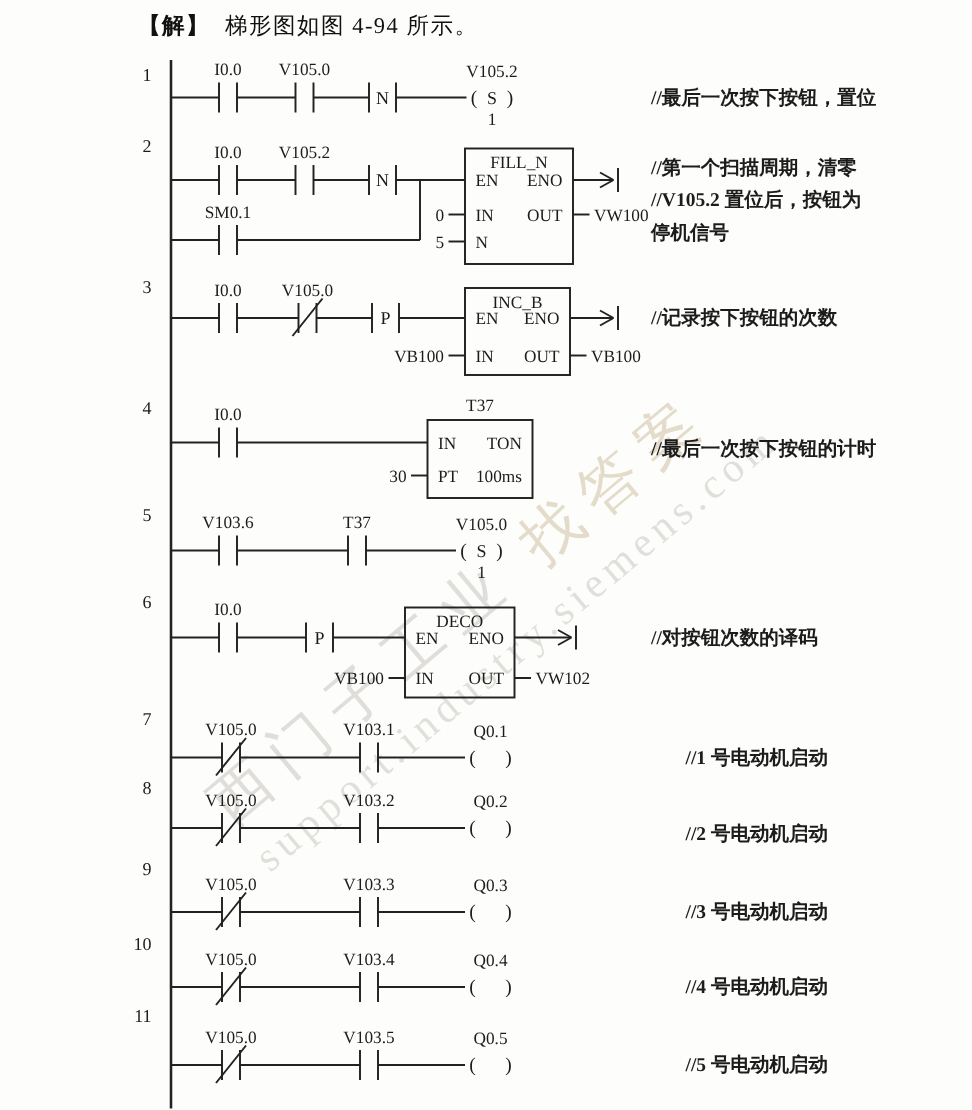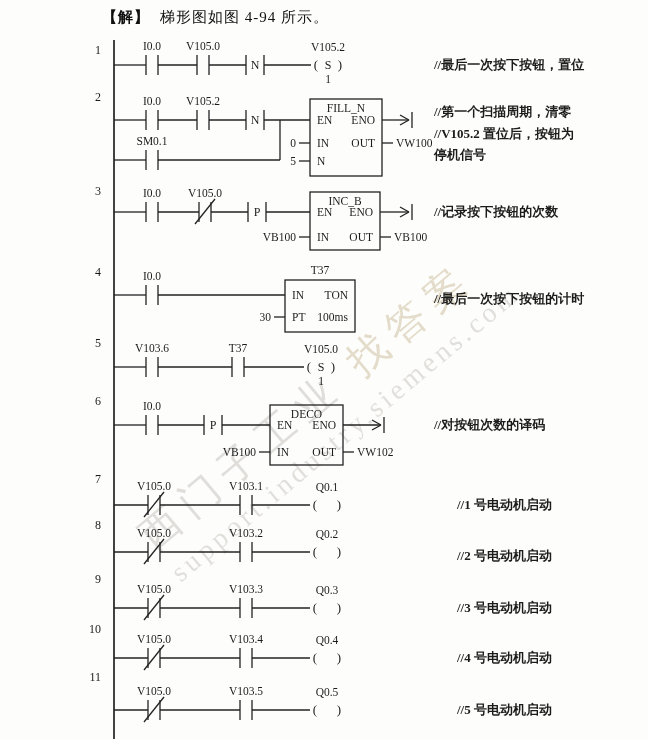--- a/index.html
+++ b/index.html
@@ -2,21 +2,21 @@
 <html><head>
 <meta charset="utf-8">
 <style>
   html,body{margin:0;padding:0;}
   body{
     width:648px;height:740px;position:relative;overflow:hidden;
     background:#fdfdfb;
     font-family:"Liberation Serif","DejaVu Serif",serif;
   }
   #header{
-    position:absolute;left:102px;top:8px;z-index:2;
+    position:absolute;left:92px;top:8px;z-index:2;
     font-size:15px;color:#111;letter-spacing:1px;
   }
   #header .tag{font-weight:bold;margin-right:10px;}
   #wm{
     position:absolute;left:128px;top:520px;z-index:0;
     transform:rotate(-40deg);transform-origin:0 0;
     opacity:.55;white-space:nowrap;pointer-events:none;
   }
   #wm .cn{font-size:40px;letter-spacing:10px;color:#c9c6c0;}
   #wm .cn .alt{color:#d1c2a4;}

